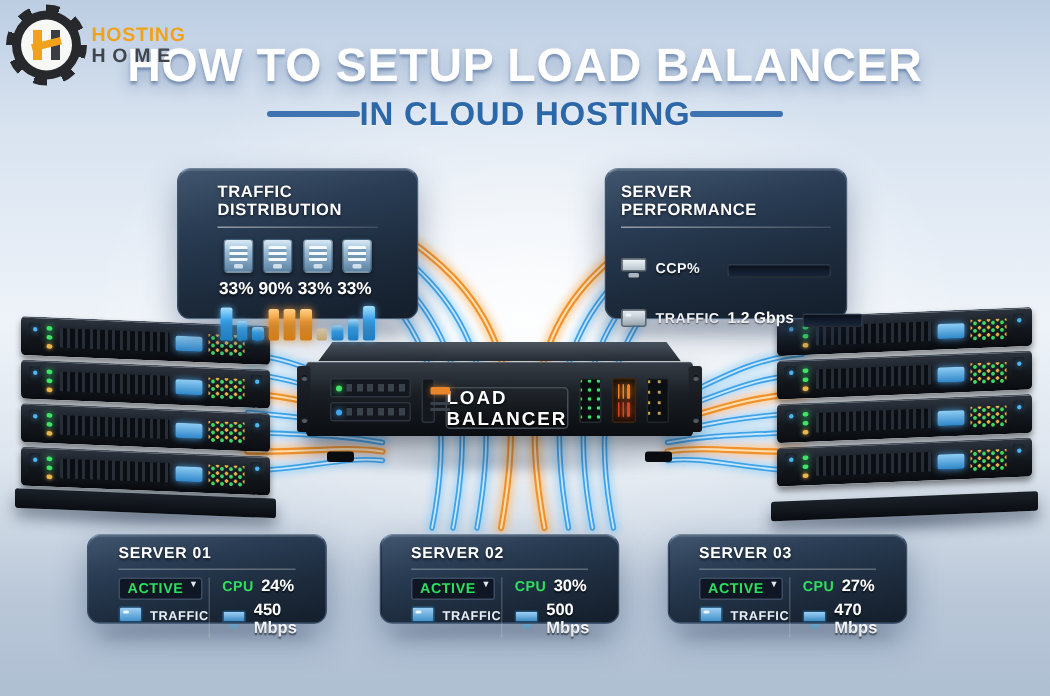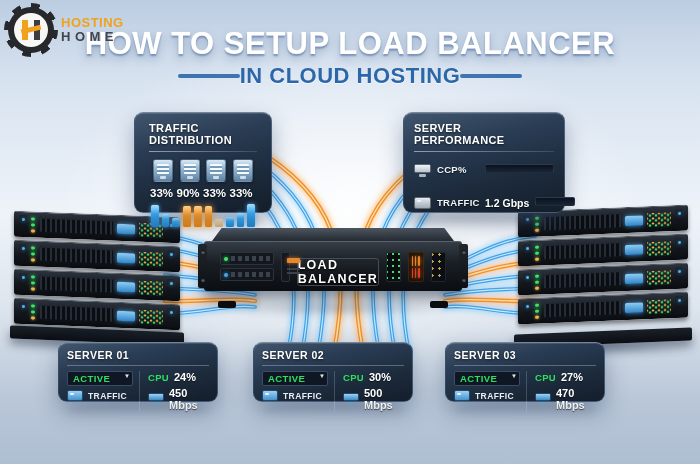--- a/index.html
+++ b/index.html
@@ -51,40 +51,40 @@
   
   .panel { background:linear-gradient(168deg,#41566e 0%, #2a3d55 30%, #1c2a3b 68%, #141e2b 100%);
       border-radius:9px; border:1px solid rgba(125,155,195,.3); border-top-color:rgba(190,215,240,.55);
       box-shadow:0 10px 22px rgba(40,60,95,.38), inset 0 1px 0 rgba(255,255,255,.12); z-index:5; }
   .panel::after { content:""; position:absolute; left:8px; right:8px; bottom:-16px; height:14px;
       background:linear-gradient(180deg, rgba(45,62,85,.22), rgba(45,62,85,0)); filter:blur(3px); border-radius:50%; }
   .panel-title { font-size:11px; font-weight:bold; color:#fff; letter-spacing:.4px; text-shadow:0 1px 2px rgba(0,0,0,.6); }
   .panel-rule { height:1px; background:linear-gradient(90deg, rgba(255,255,255,.5), rgba(255,255,255,.12)); margin:5px 0 7px; }
 
   
-  #traffic-panel { left:118px; top:112px; width:138px; height:101px; padding:9px 14px;margin-left:16px; }
+  #traffic-panel { left:118px; top:112px; width:161px; height:101px; padding:9px 26px; }
   .ticons { display:flex; justify-content:space-between; padding:0 4px; }
   .rack-icon { width:20px; height:23px; border-radius:3px;
       background:linear-gradient(180deg,#d9e9f5 0%, #9cbdd8 35%, #5d83a4 100%);
       border:1px solid rgba(20,40,60,.45); position:relative; box-shadow:0 1px 3px rgba(0,0,0,.4); }
   .rack-icon::before { content:""; position:absolute; left:3px; right:3px; top:4px; height:10px;
       background:repeating-linear-gradient(180deg,#f4fafe 0 2px, rgba(90,130,160,.55) 2px 4px); border-radius:1px; }
   .rack-icon::after { content:""; position:absolute; left:6px; right:6px; bottom:2px; height:3px;
       background:#e8f3fa; border-radius:1px; opacity:.8; }
   .tpcts { display:flex; justify-content:space-between; margin-top:5px; padding:0 1px; }
   .tpct { width:33px; text-align:left; font-size:11.5px; font-weight:bold; color:#fff; text-shadow:0 1px 2px rgba(0,0,0,.6); }
   .tbars { margin-top:5px; height:23px; display:flex; gap:3px; align-items:flex-end; padding:0 2px; }
   .tbar { width:10.5px; border-radius:1.5px; }
   .tbar.blue { background:linear-gradient(180deg,#a6dfff,#36a2ea 40%,#1f7fc4); box-shadow:0 0 4px rgba(90,185,250,.8); }
   .tbar.orange { background:linear-gradient(180deg,#ffd08a,#f59b2e 40%,#d97e12); box-shadow:0 0 6px rgba(250,160,60,.9); }
   .tbar.tan { background:linear-gradient(180deg,#ecd8b4,#c9a871); }
 
   
   #performance-panel { left:403px; top:112px; width:162px; height:101px; padding:9px 10px; }
-  .perf-row { display:flex; align-items:flex-start; gap:6px; height:21px; margin-top:12px; }
+  .perf-row { display:flex; align-items:flex-end; gap:6px; height:21px; margin-top:12px; }
   .perf-label { font-size:9.5px; font-weight:bold; color:#f2f5f8; letter-spacing:.3px; min-width:42px; text-shadow:0 1px 1px rgba(0,0,0,.6); }
   .perf-val { font-size:10.5px; font-weight:bold; color:#fff; white-space:nowrap; text-shadow:0 1px 1px rgba(0,0,0,.6); }
   .bartrack { flex:1; height:9px; border-radius:2px; background:linear-gradient(180deg,#0a111c,#182539);
       border:1px solid rgba(255,255,255,.1); overflow:hidden; }
   .bartrack.short { flex:0 0 40px; }
   .fill { height:100%; border-radius:1px; }
   .fill.orange { background:linear-gradient(90deg,#d0720c,#f59b2e 55%,#ffc063); box-shadow:0 0 4px rgba(250,160,60,.8); }
   .fill.blue { background:linear-gradient(90deg,#1f7fc4,#45aaf0 55%,#a6dfff); box-shadow:0 0 4px rgba(90,185,250,.8); }
   .mon-icon { width:17px; height:13px; position:relative; flex:0 0 17px; }
   .mon-icon .scr { position:absolute; left:0; top:0; width:17px; height:9px; border-radius:1.5px;
@@ -153,28 +153,28 @@
   .lb-mod-d { width:34px; height:30px; background:#1c1008; border-radius:2px; border:1px solid #3a2410;
       display:grid; grid-template-columns:repeat(3,1fr); gap:2px; padding:3px; }
   .lb-mod-d i { background:#f07f24; border-radius:1px; box-shadow:0 0 5px #ff9c3a; }
   .lb-mod-d i:nth-child(n+4) { background:#d8421e; box-shadow:0 0 4px #e85a30; }
   .lb-mod-e { width:46px; height:30px; background:#0b0e12; border:1px solid #20262d; border-radius:2px;
       background-image:radial-gradient(circle, #caa24a 1px, transparent 1.3px); background-size:7px 7px; background-position:4px 5px; }
   .lb-foot { position:absolute; bottom:0; width:18px; height:7px; background:#0a0c0f; border-radius:2px; }
   .lb-foot.l { left:14px; } .lb-foot.r { right:14px; }
 
   
-  .srv-panel { top:342px; width:160px; height:60px; padding:6px 8px 7px; }
+  .srv-panel { top:356px; width:160px; height:60px; padding:6px 20px 7px; }
   #server-panel-1 { left:58px; } #server-panel-2 { left:253px; } #server-panel-3 { left:445px; }
   .srv-name { font-size:10.5px; font-weight:bold; color:#fff; letter-spacing:.5px; text-shadow:0 1px 2px rgba(0,0,0,.6); }
   .srv-rule { height:1px; background:rgba(255,255,255,.28); margin:4px 0 5px; }
   .srv-body { display:flex; }
   .srv-col1 { width:72px; display:flex; flex-direction:column; gap:4px; }
   .srv-col2 { flex:1; border-left:1px solid rgba(255,255,255,.18); padding-left:8px; display:flex; flex-direction:column; gap:4px; }
-  .chip { position:relative; width:66px; height:15px; background:#0f1724; border:1px solid #3c4c63; border-radius:2px;
+  .chip { position:relative; width:56px; height:15px; background:#0f1724; border:1px solid #3c4c63; border-radius:2px;
       display:flex; align-items:center; padding-left:5px; }
   .chip-txt { font-size:9.5px; font-weight:bold; color:#2ee05e; letter-spacing:.4px; }
   .chip-caret { position:absolute; right:2px; top:1px; font-size:6px; color:#dfe7ef; line-height:1; }
   .srv-line { display:flex; align-items:center; gap:5px; }
   .srv-line .box-icon { width:16px; height:11px; flex:0 0 16px; }
   .srv-sub { font-size:8.5px; font-weight:bold; color:#e7edf4; letter-spacing:.4px; }
   .cpu-lab { font-size:9.5px; font-weight:bold; color:#2ee05e; letter-spacing:.3px; }
   .cpu-val, .mbps { font-size:11px; font-weight:bold; color:#fff; text-shadow:0 1px 1px rgba(0,0,0,.6); }
   .srv-mon { width:16px; height:12px; position:relative; flex:0 0 16px; }
   .srv-mon .scr { position:absolute; left:0; top:0; width:16px; height:8px; border-radius:1.5px;

